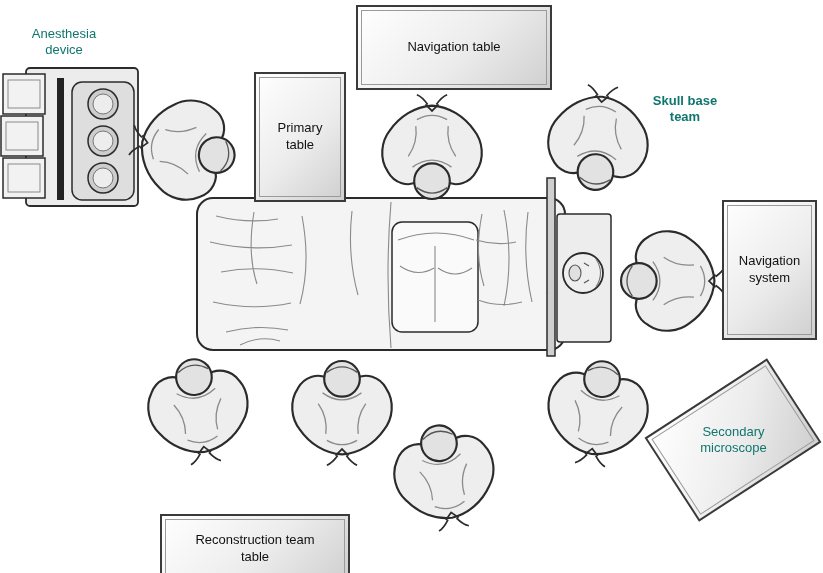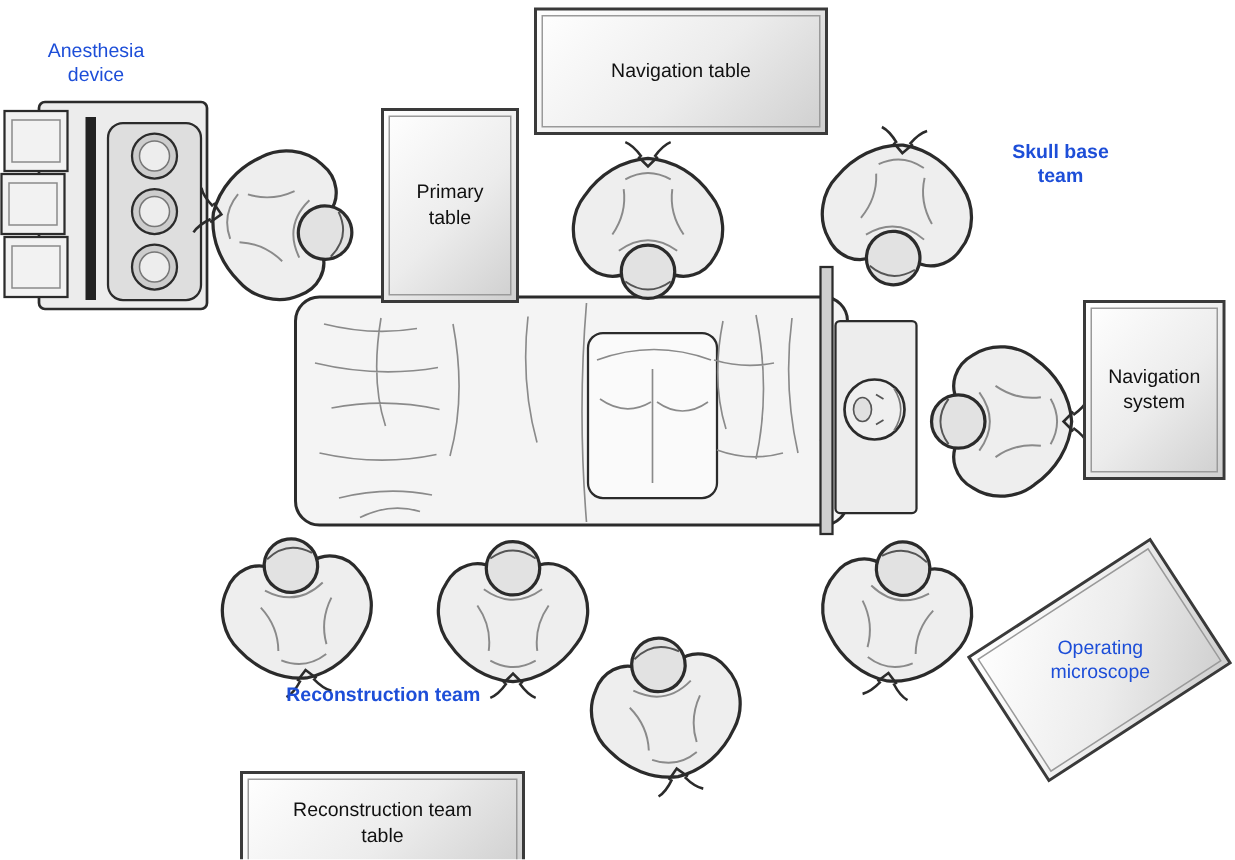--- a/index.html
+++ b/index.html
@@ -1,39 +1,39 @@
 <!DOCTYPE html>
 <html><head>
 <meta charset="utf-8">
 <style>
   * { margin:0; padding:0; box-sizing:border-box; }
   html,body { background:#ffffff; font-family:"Liberation Sans", sans-serif; }
   #stage { position:relative; width:823px; height:573px; background:#fff; overflow:hidden; }
   svg.layer { position:absolute; left:0; top:0; width:823px; height:573px; }
 
-  .label { position:absolute; font-size:13px; line-height:1.25; color:#1d4ed8; text-align:center; z-index:6; white-space:normal; }
+  .label { position:absolute; font-size:13px; line-height:1.25; color:#0f766e; text-align:center; z-index:6; white-space:normal; }
   .label.bold { font-weight:bold; }
 
   .table { position:absolute; border:2px solid #3a3a3a;
            background:linear-gradient(135deg,#ffffff 0%,#ececec 55%,#cfcfcf 100%);
            display:flex; align-items:center; justify-content:center; z-index:4; }
   .table::after { content:""; position:absolute; inset:3px; border:1px solid #9a9a9a; pointer-events:none; }
   .table .tlabel { position:relative; z-index:1; font-size:13px; line-height:1.3; text-align:center; color:#111; }
 
   #primary-table       { left:254px; top:72px;  width:92px;  height:130px; }
   #primary-table .tlabel { width:70px; }
   #secondary-table     { left:356px; top:5px;   width:196px; height:85px; }
-  #navigation-system   { left:722px; top:200px; width:95px;  height:120px; }
+  #navigation-system   { left:722px; top:200px; width:95px;  height:140px; }
   #navigation-system .tlabel { width:80px; }
   #reconstruction-table{ left:160px; top:482px; width:190px; height:70px;margin-top:32px; }
   #reconstruction-table .tlabel { width:130px; }
   #operating-microscope{ left:660px; top:390px; width:146px; height:100px; transform:rotate(-33deg); }
 
   #anesthesia-label      { left:14px;  top:26px;  width:100px; }
-  #skull-base-team-label { left:664px; top:93px;  width:86px; }
+  #skull-base-team-label { left:642px; top:93px;  width:86px; }
   #reconstruction-team-label { left:163px; top:455px; width:185px; }
   #microscope-label      { left:681px; top:424px; width:105px; }
 </style>
 </head>
 <body>
 
 <div id="stage">
 
   <svg class="layer" viewBox="0 0 823 573">
     <defs>
@@ -99,19 +99,18 @@
 
   <div class="table" id="navigation-system">
     <div class="tlabel">Navigation system</div>
   </div>
 
   <div class="table" id="reconstruction-table">
     <div class="tlabel">Reconstruction team table</div>
   </div>
 
   <div class="table" id="operating-microscope"></div>
-  <div class="label" id="microscope-label">Operating microscope</div>
+  <div class="label" id="microscope-label">Secondary microscope</div>
 
   <div class="label" id="anesthesia-label">Anesthesia device</div>
   <div class="label bold" id="skull-base-team-label">Skull base team</div>
-  <div class="label bold" id="reconstruction-team-label">Reconstruction team</div>
 
 </div>
 
 </body></html>

